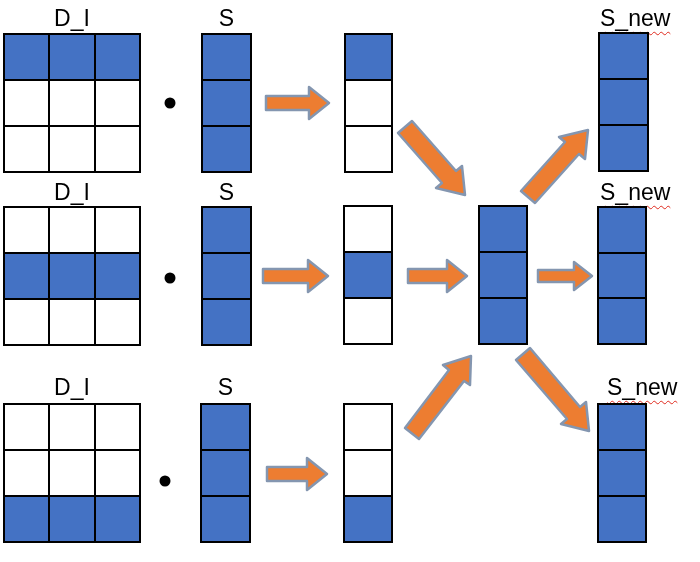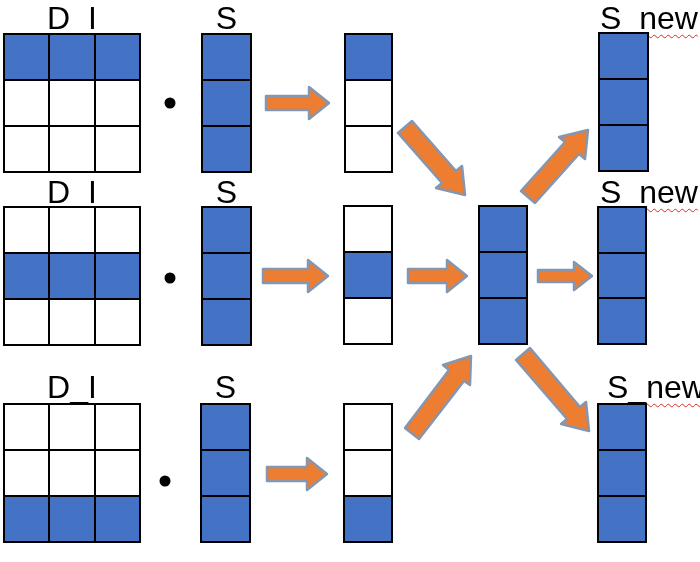--- a/index.html
+++ b/index.html
@@ -8,21 +8,21 @@
     width: 700px;
     height: 562px;
     background: #ffffff;
     font-family: "Liberation Sans", sans-serif;
     overflow: hidden;
   }
   .label {
     position: absolute;
     height: 32px;
     line-height: 32px;
-    font-size: 32px;
+    font-size: 23px;
     color: var(--label-color, #000);
     white-space: nowrap;
   }
   .label.centered { text-align: center; }
   .label.misspelled {
     text-decoration-line: underline;
     text-decoration-style: wavy;
     text-decoration-color: var(--squiggle, #e02b20);
     text-decoration-thickness: 1px;
     text-underline-offset: 5px;

